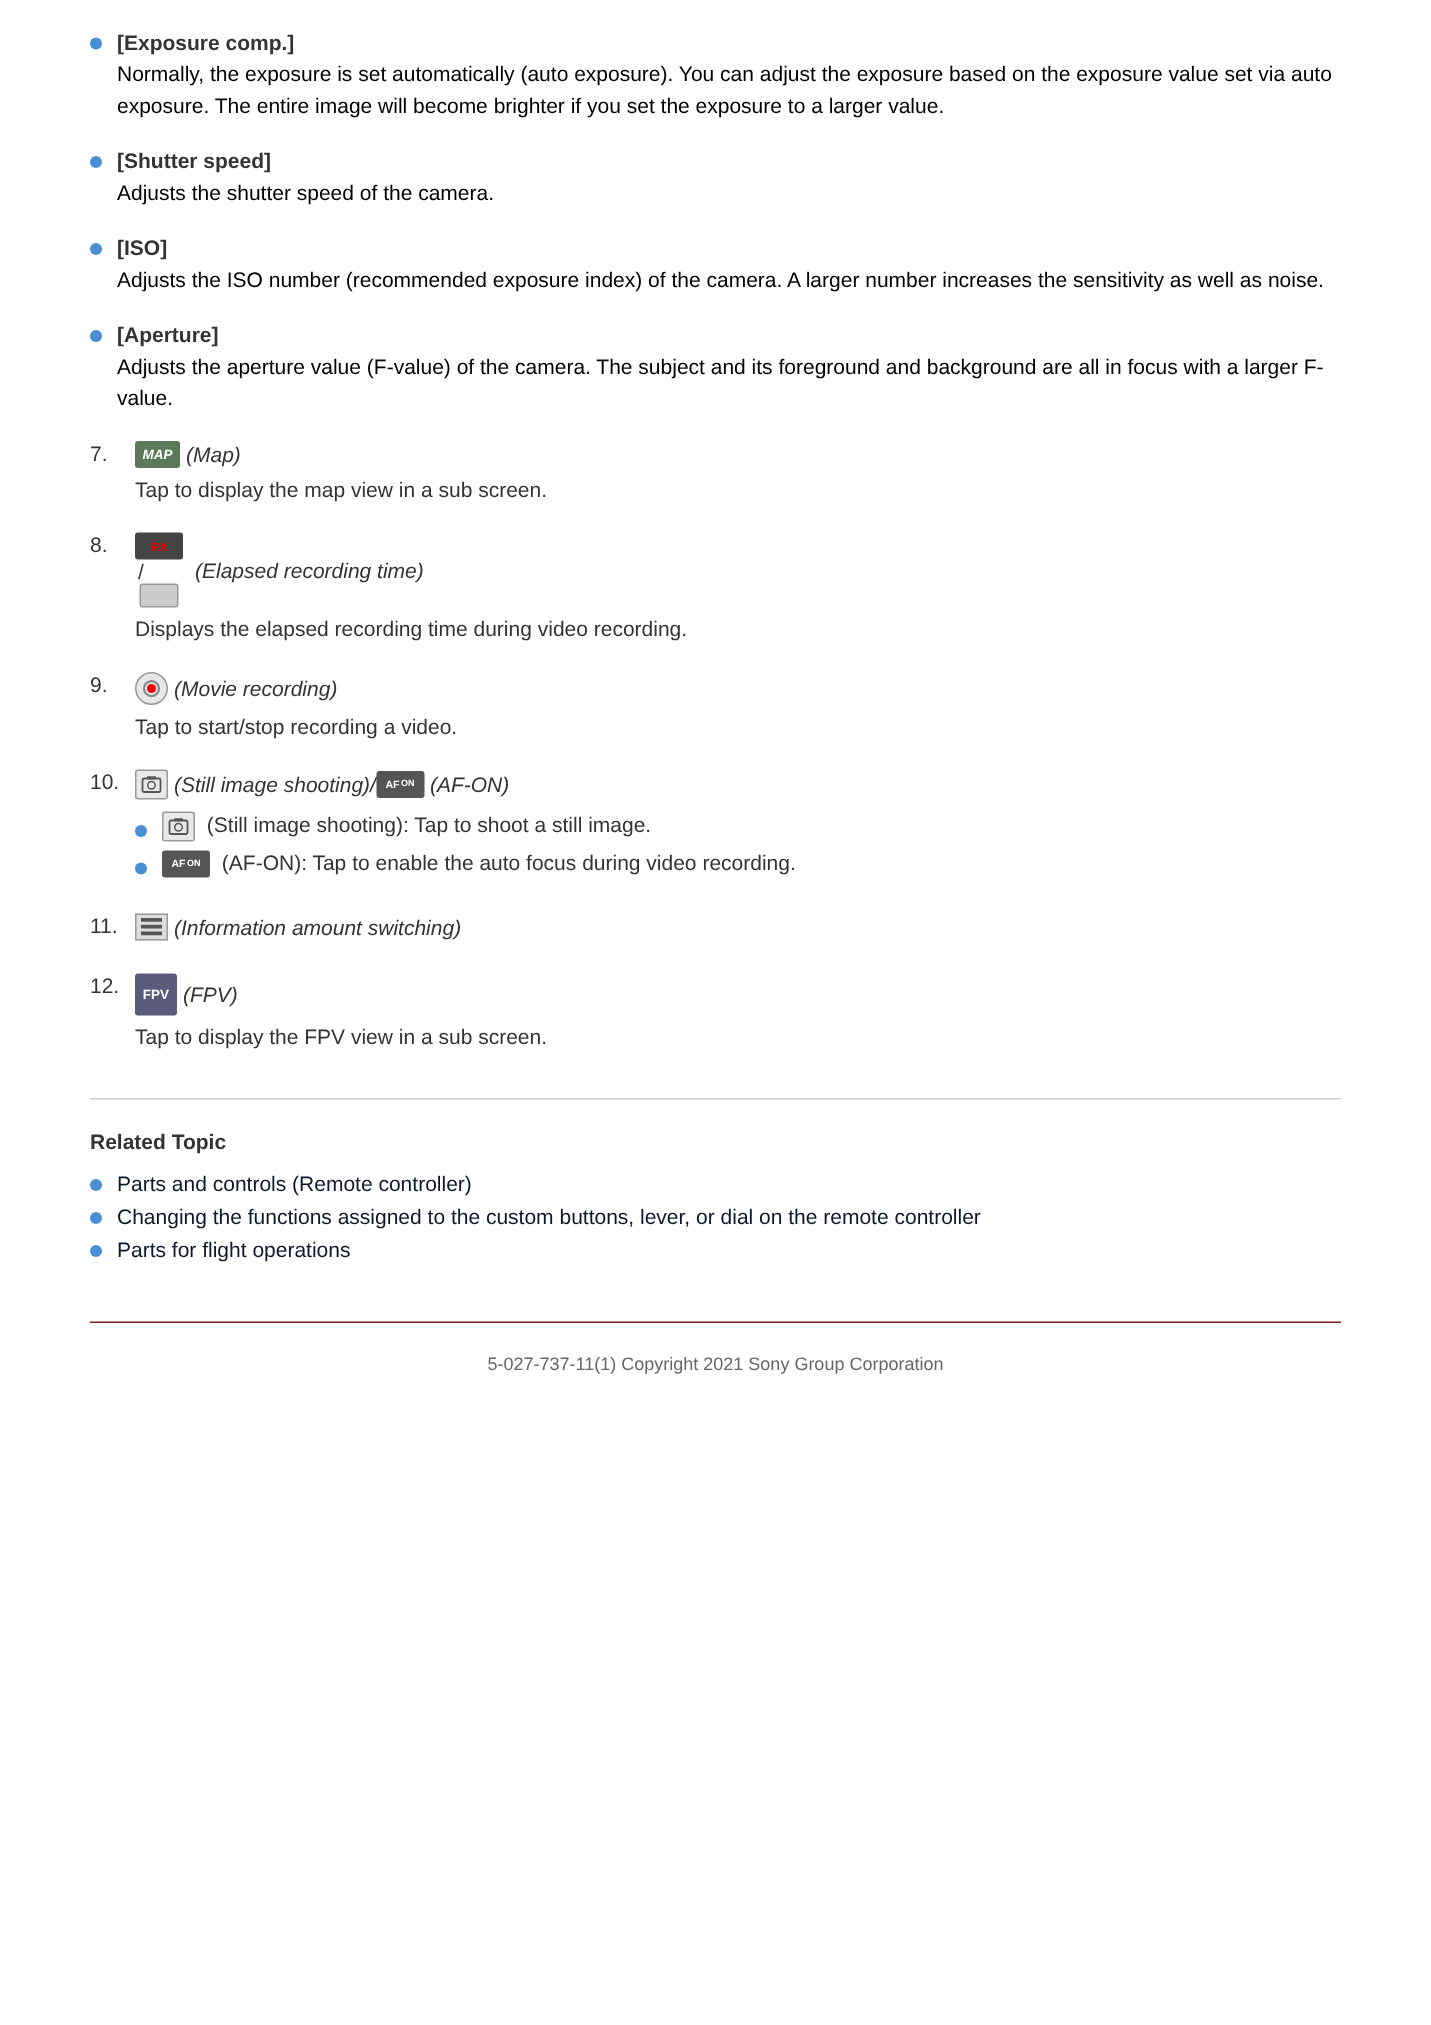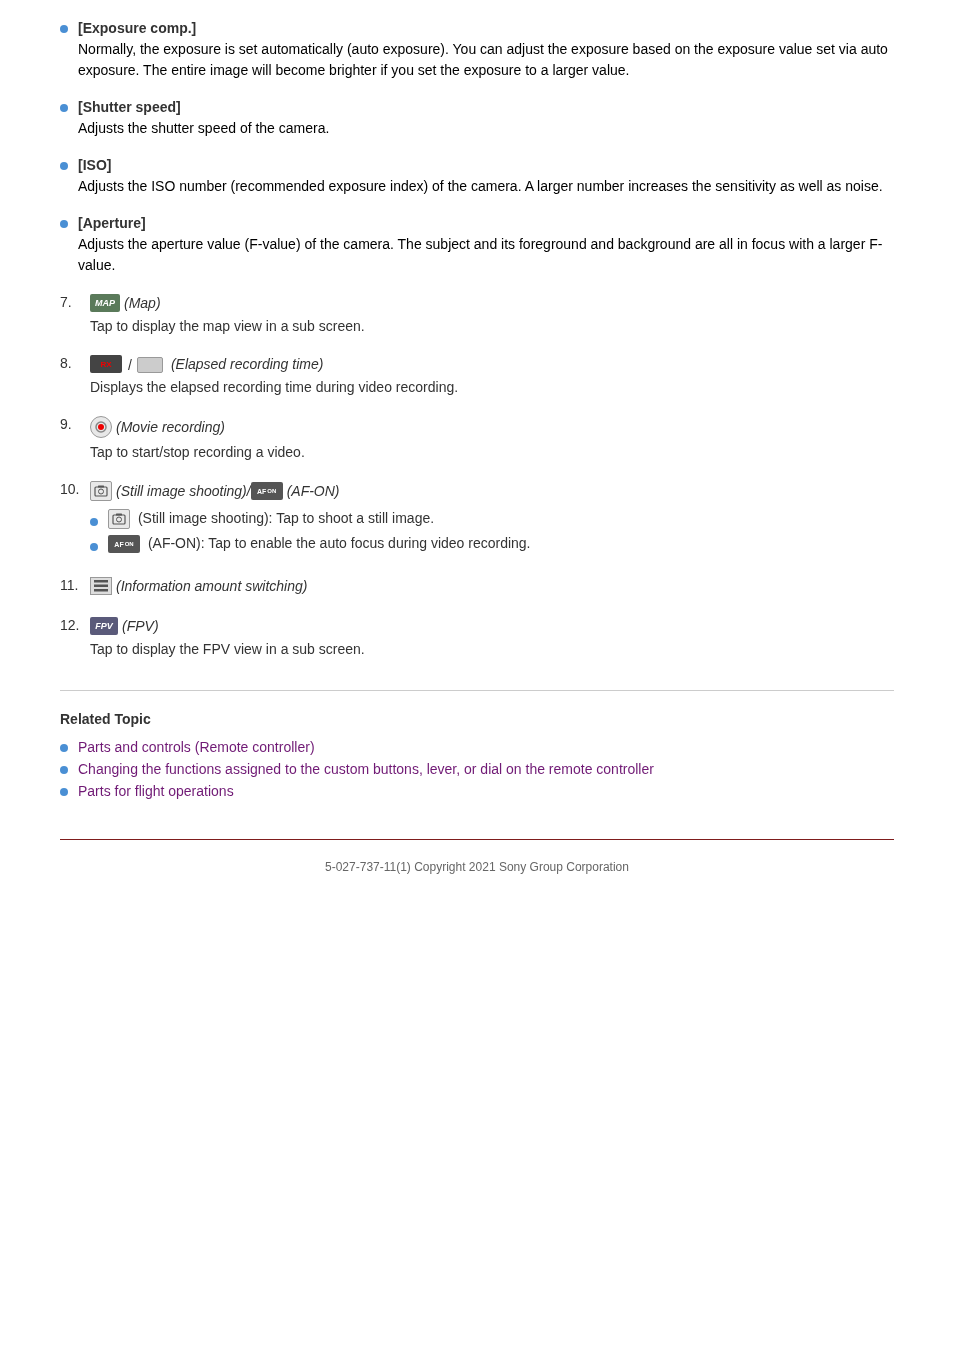--- a/index.html
+++ b/index.html
@@ -164,21 +164,21 @@
       width: 8px;
       height: 8px;
       border-radius: 50%;
       background: #4a8fd4;
       margin-top: 5px;
       margin-right: 10px;
       flex-shrink: 0;
     }
 
     .related-link-item a {
-      color: #701a75;
+      color: #0f172a;
       text-decoration: none;
     }
 
     .footer {
       text-align: center;
       margin-top: 40px;
       padding: 20px 0;
       border-top: 1px solid #7f1d1d;
       color: #666;
       font-size: 12px;
@@ -193,23 +193,22 @@
       display: inline-flex;
       align-items: center;
       justify-content: center;
       background: #555;
       color: #fff;
       font-size: 9px;
       font-weight: bold;
       padding: 1px 0;
       border-radius: 2px;
       margin-right: 4px;
-      height: 18px;
+      height: 28px;
       min-width: 28px;
-      font-style: italic;
     }
 
     .camera-still-icon {
       display: inline-flex;
       align-items: center;
       justify-content: center;
       background: #e8e8e8;
       border: 1px solid #999;
       border-radius: 2px;
       width: 22px;
@@ -311,21 +310,21 @@
         <span class="item-label">(Map)</span>
       </div>
       <div class="item-desc">Tap to display the map view in a sub screen.</div>
     </div>
   </div>
 
   <div class="numbered-item">
     <span class="num">8.</span>
     <div class="item-body">
       <div class="item-row">
-        <span style="display:inline-flex;align-items:flex-end;margin-right:4px;">
+        <span style="display:inline-flex;align-items:flex-start;margin-right:4px;flex-direction:column;">
           <span class="icon-badge" style="background:#444; font-size:8px; min-width:32px;">
             <span style="color:#e00;font-weight:bold;font-size:8px;">RX</span>
           </span>
           <span class="slash-sep">/</span>
           <span class="icon-square" style="background:#ccc; border:1px solid #999; width:26px; height:16px; font-size:8px; margin-left:3px; display:inline-flex; align-items:center; justify-content:center;">
             &nbsp;&nbsp;&nbsp;
           </span>
         </span>
         <span class="item-label">(Elapsed recording time)</span>
       </div>

